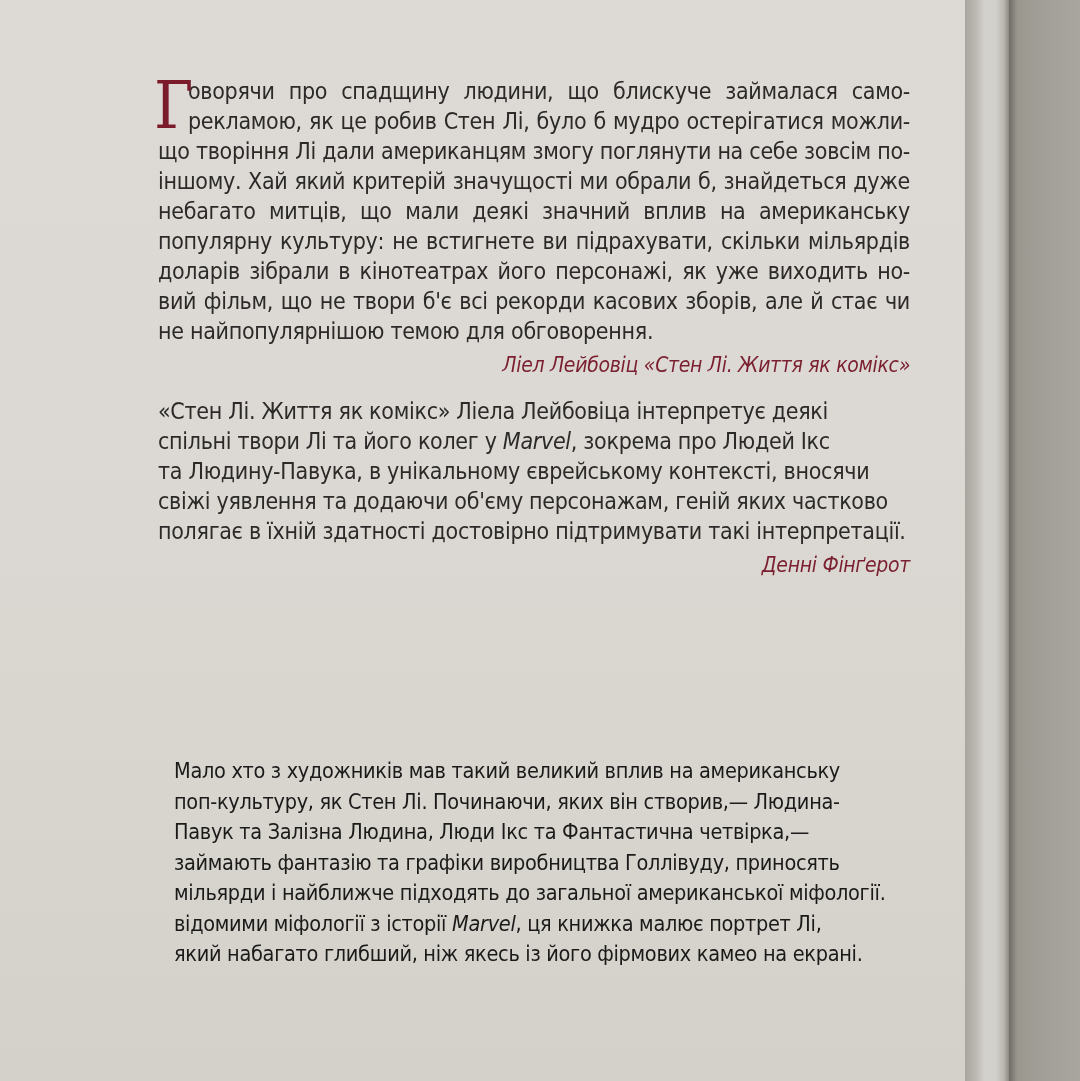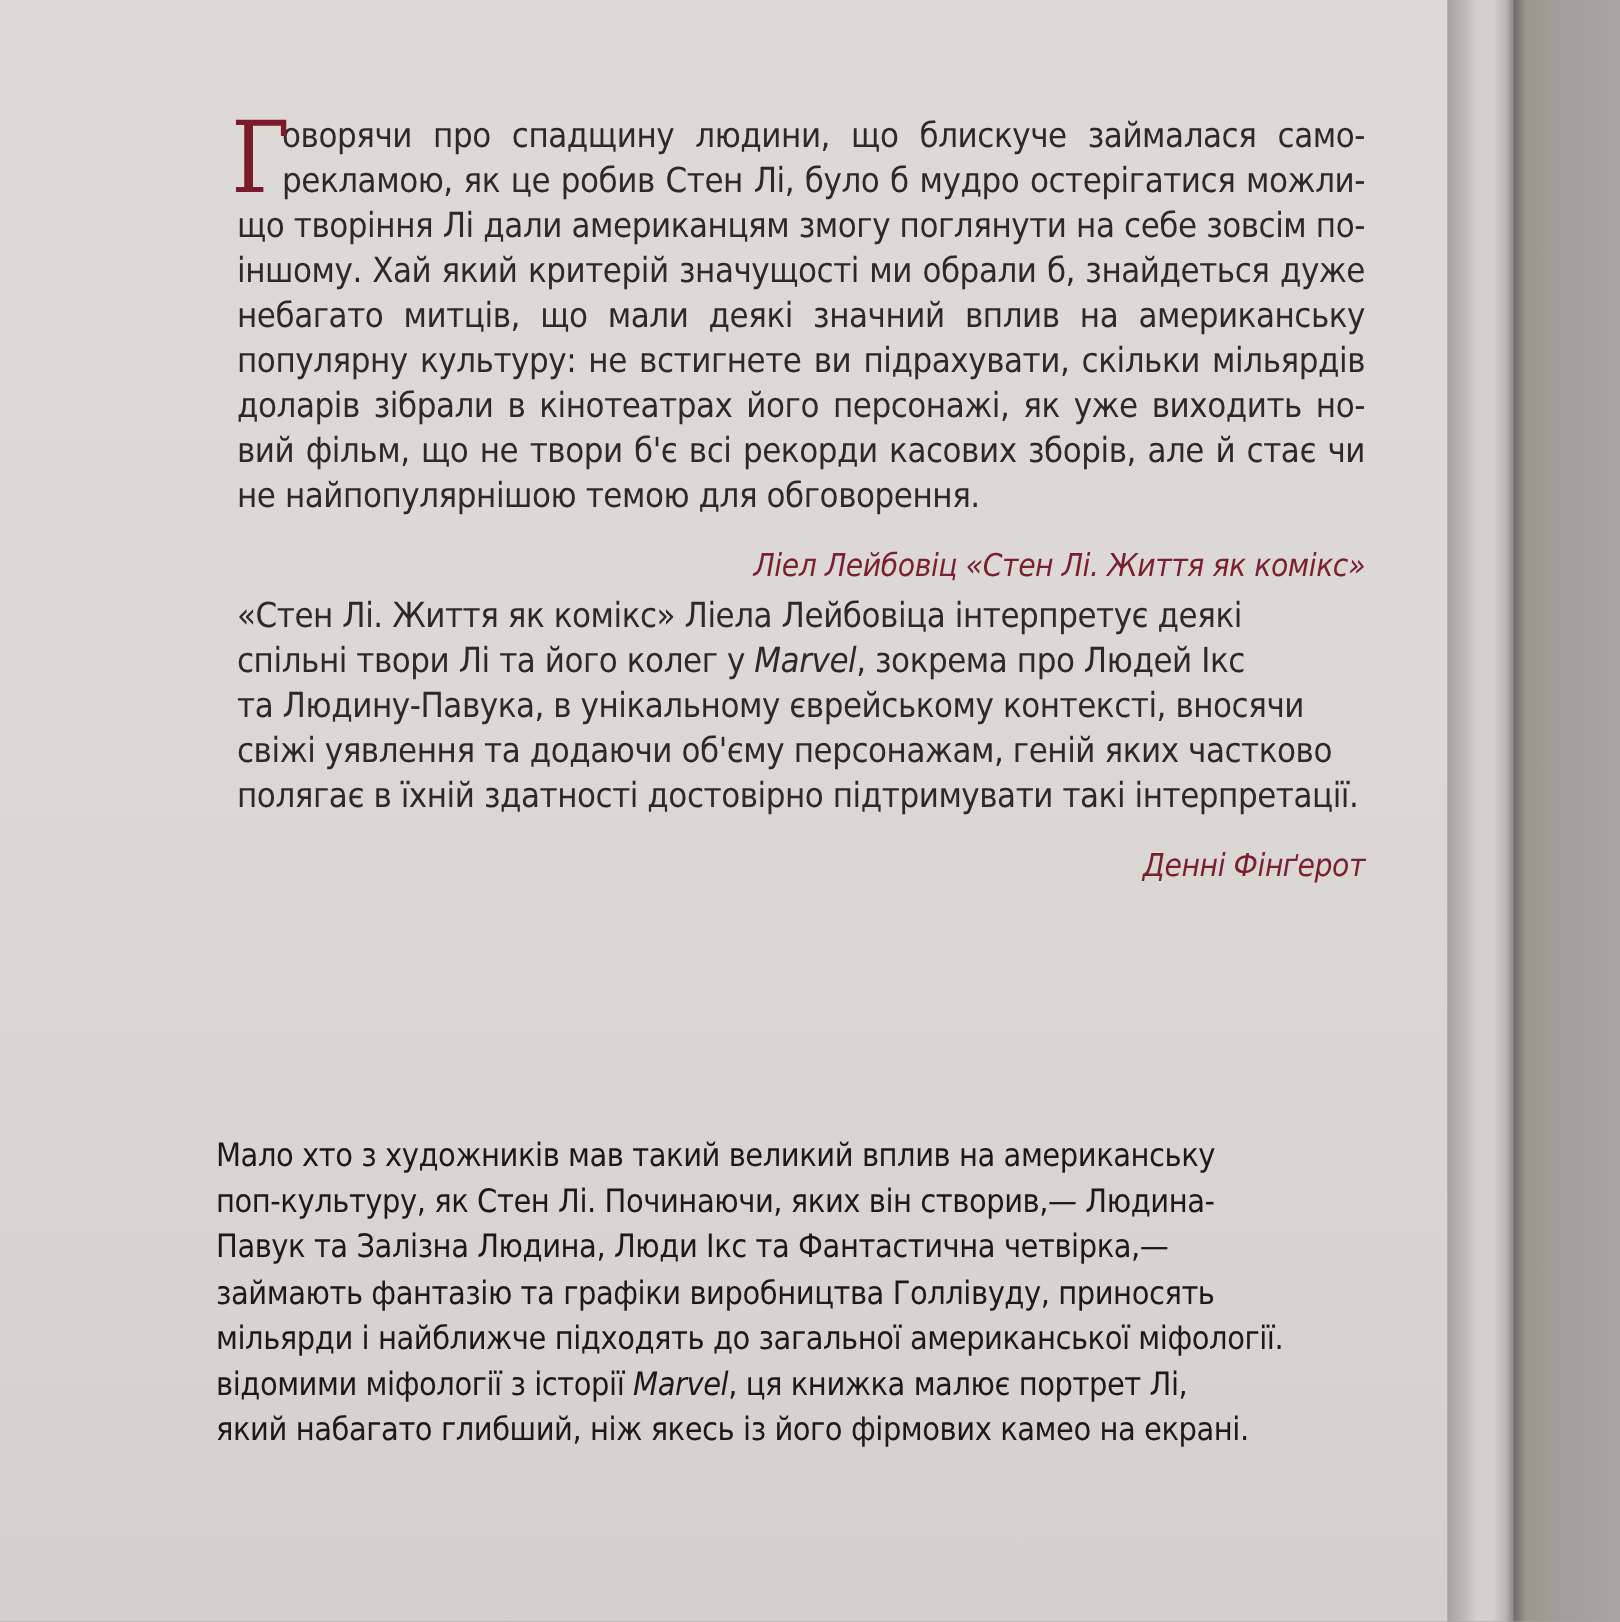--- a/index.html
+++ b/index.html
@@ -72,37 +72,38 @@
       line-height: 56px;
       color: #7a1a2b;
     }
     .attribution {
       display: block;
       text-align: right;
       font-style: italic;
       color: #7a1f2f;
       font-size: 21px;
       line-height: 30px;
-      margin-top: 16px;
+      margin-top: 4px;
       letter-spacing: -0.3px;
     }
     .blurb {
       position: absolute;
       left: 144px;
       top: 756px;
       width: 770px;
       color: #1a1a19;
       font-family: "DejaVu Sans Condensed", "DejaVu Sans", sans-serif;
     }
     .b-line {
       display: block;
       font-size: 21.5px;
       line-height: 30.5px;
       white-space: nowrap;
       letter-spacing: -0.3px;
+      margin-left: 30px;
     }
     .b-line.indent {
       padding-left: 30px;
     }
     em.brand {
     }
   </style>
 </head>
 <body>
 

